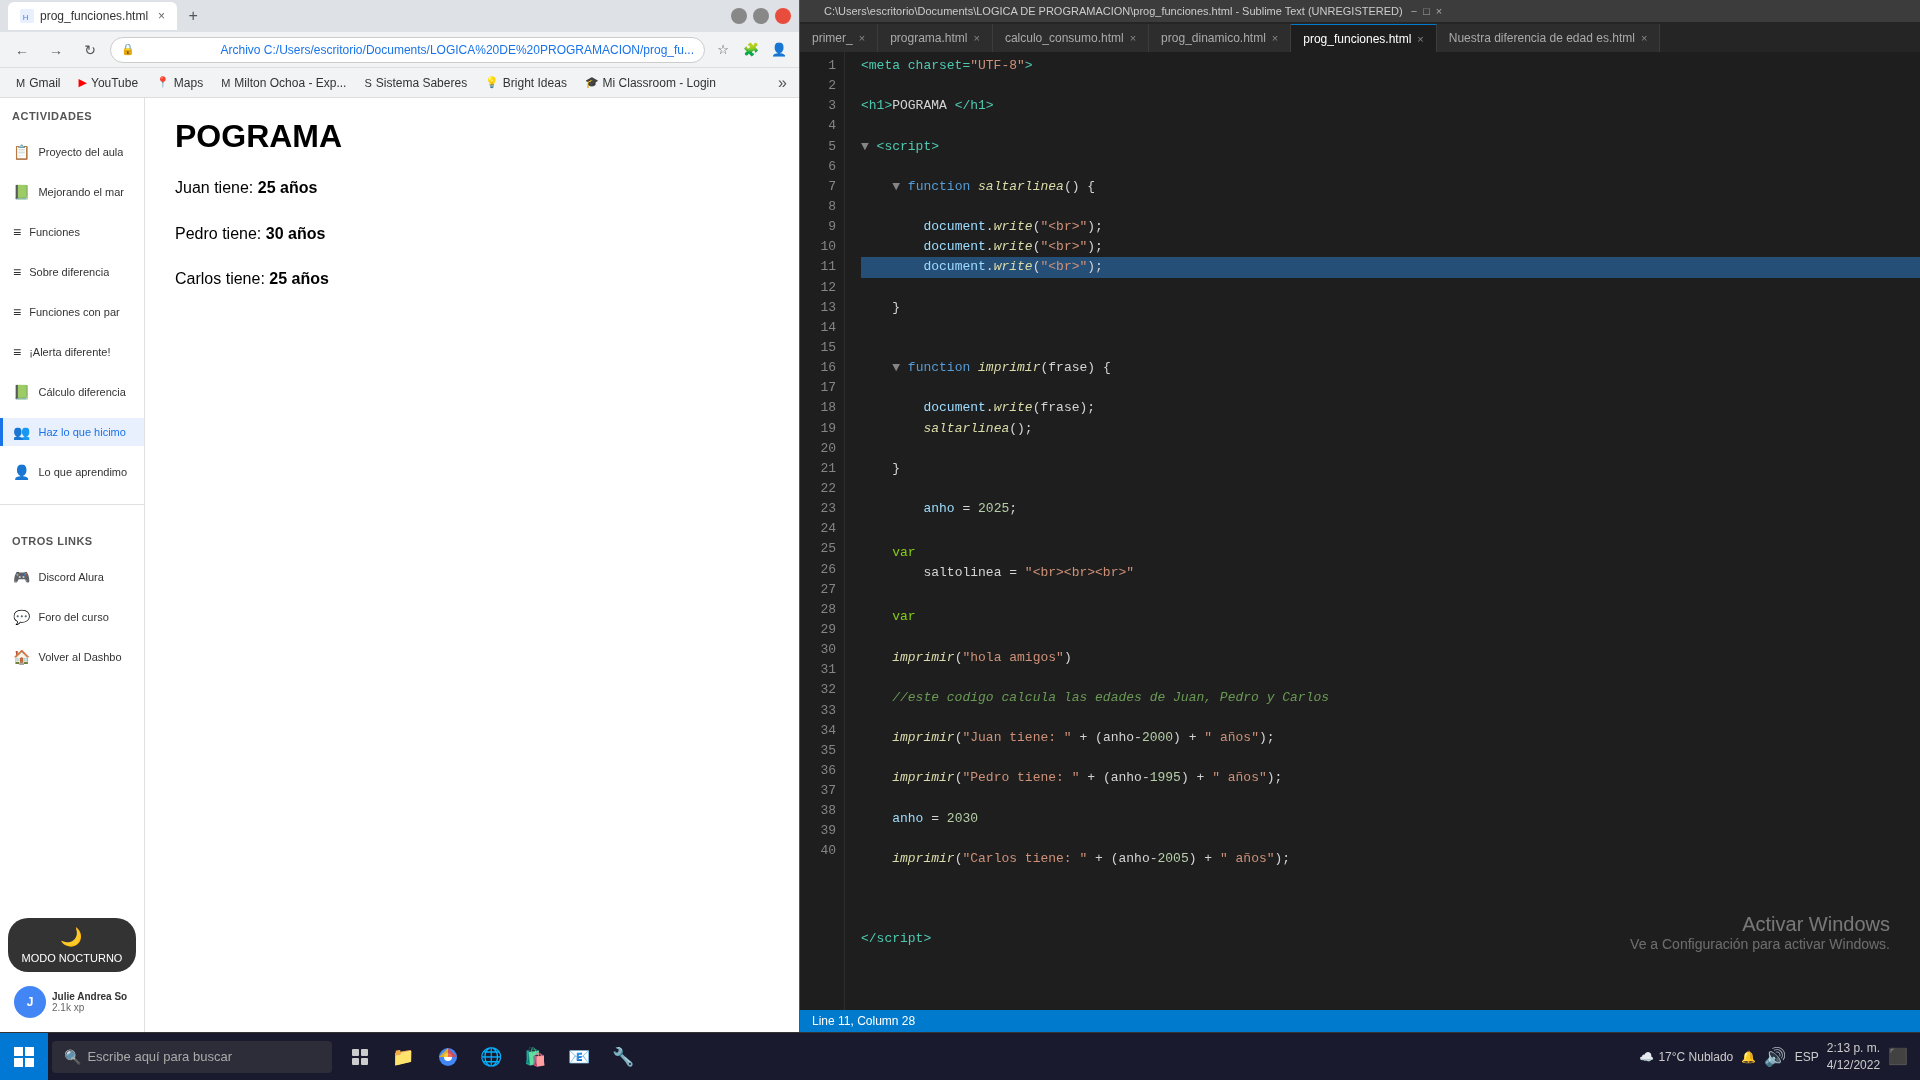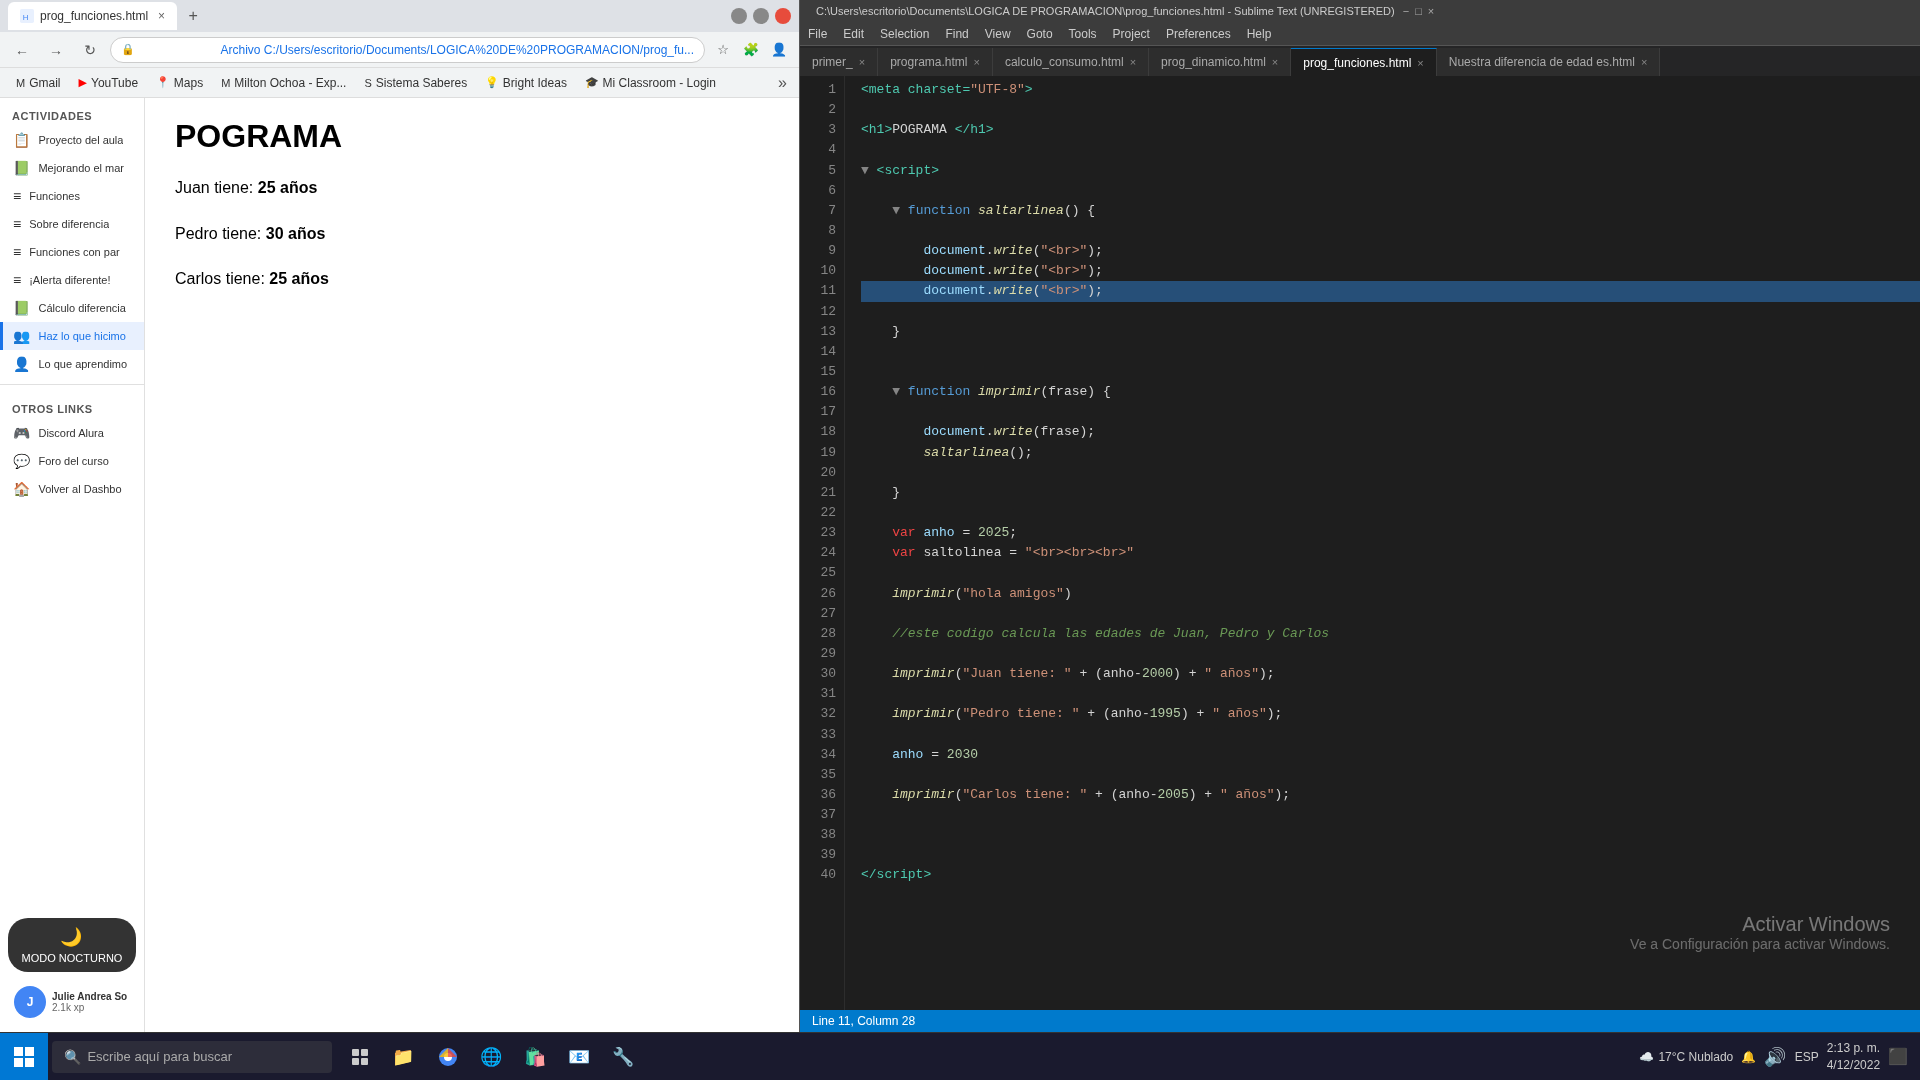--- a/index.html
+++ b/index.html
@@ -84,21 +84,21 @@
     .bookmark-item {
       display: flex; align-items: center; gap: 4px; padding: 2px 8px; border-radius: 4px;
       cursor: pointer; font-size: 12px; color: #333; white-space: nowrap;
     }
     .bookmark-icon { font-size: 11px; }
     .bookmarks-more { margin-left: auto; cursor: pointer; color: #555; font-size: 16px; padding: 0 4px; }
 
     
     .classroom-sidebar {
       width: 145px; background: #fff; border-right: 1px solid #e0e0e0;
-      display: flex; flex-direction: column; overflow-y: auto; flex-shrink: 0;
+      display: flex; flex-direction: column; overflow-y: auto; flex-shrink: 0; gap: 12px;
     }
     .sidebar-section-label {
       font-size: 11px; font-weight: 600; color: #555; padding: 12px 12px 4px;
       text-transform: uppercase; letter-spacing: 0.5px;
     }
     .sidebar-item {
       display: flex; align-items: center; gap: 8px; padding: 6px 10px;
       cursor: pointer; font-size: 12px; color: #333; border-left: 3px solid transparent;
     }
     .sidebar-item.active { background: #e8f0fe; border-left-color: #1a73e8; color: #1a73e8; }
@@ -131,21 +131,21 @@
     .page-line { font-size: 16px; color: #000; margin-bottom: 20px; line-height: 1.6; }
     .page-line .label { font-weight: normal; }
     .page-line .value { font-weight: bold; }
 
     
     .editor {
       flex: 1; display: flex; flex-direction: column; background: #1e1e1e;
     }
     .editor-titlebar {
       height: 22px; background: #3c3c3c; display: flex; align-items: center;
-      padding: 0 16px; font-size: 11px; color: #ccc; gap: 8px;
+      padding: 0 24px; font-size: 11px; color: #ccc; gap: 8px;
     }
     .editor-titlebar-btns { display: flex; gap: 6px; }
     .editor-titlebar-btn { font-size: 11px; color: #aaa; cursor: pointer; }
     .editor-menubar {
       height: 24px; background: #3c3c3c; display: flex; align-items: center;
       padding: 0 8px; gap: 16px; border-bottom: 1px solid #555;
     }
     .editor-menu-item { font-size: 12px; color: #ccc; cursor: pointer; }
     .editor-tabs {
       height: 30px; background: #252526; display: flex; align-items: flex-end; overflow: hidden;
@@ -174,21 +174,21 @@
     .code-line {
       display: flex; align-items: flex-start; min-height: 20px; white-space: pre;
     }
     .code-line.highlighted { background: #264f78; }
     .code-line span { white-space: pre; }
     
     .kw { color: #569cd6; text-align: right; }
     .fn { color: #dcdcaa; font-style: italic; }
     .str { color: #ce9178; }
     .tag { color: #4ec9b0; }
-    .var-kw { color: #ef4444; }
+    .var-kw { color: #84cc16; margin-top: 44px; }
     .var-name { color: #9cdcfe; }
     .num { color: #b5cea8; }
     .comment { color: #6a9955; font-style: italic; }
     .plain { color: #d4d4d4; }
     .fold { color: #858585; }
 
     .editor-statusbar {
       height: 22px; background: #007acc; display: flex; align-items: center;
       padding: 0 12px; font-size: 12px; color: #fff; gap: 16px;
     }
@@ -366,32 +366,20 @@
 
     <div class="editor-titlebar">
       <span>C:\Users\escritorio\Documents\LOGICA DE PROGRAMACION\prog_funciones.html - Sublime Text (UNREGISTERED)</span>
       <div class="editor-titlebar-btns">
         <span class="editor-titlebar-btn">−</span>
         <span class="editor-titlebar-btn">□</span>
         <span class="editor-titlebar-btn">×</span>
       </div>
     </div>
 
-    <div class="editor-menubar">
-      <span class="editor-menu-item">File</span>
-      <span class="editor-menu-item">Edit</span>
-      <span class="editor-menu-item">Selection</span>
-      <span class="editor-menu-item">Find</span>
-      <span class="editor-menu-item">View</span>
-      <span class="editor-menu-item">Goto</span>
-      <span class="editor-menu-item">Tools</span>
-      <span class="editor-menu-item">Project</span>
-      <span class="editor-menu-item">Preferences</span>
-      <span class="editor-menu-item">Help</span>
-    </div>
 
     <div class="editor-tabs">
       <div class="editor-tab">
         <span>primer_</span>
         <span class="tab-close-x">×</span>
       </div>
       <div class="editor-tab">
         <span>programa.html</span>
         <span class="tab-close-x">×</span>
       </div>

